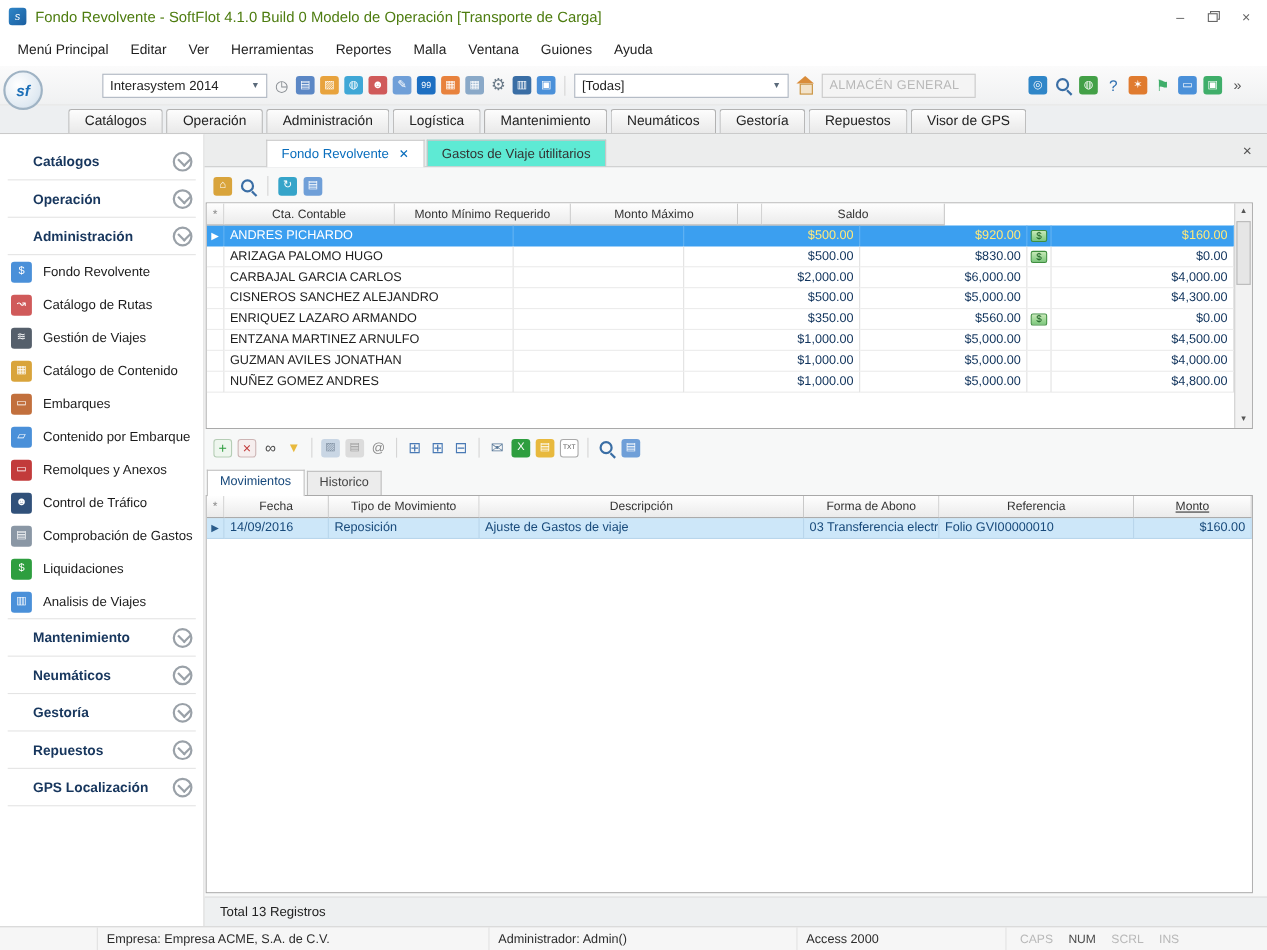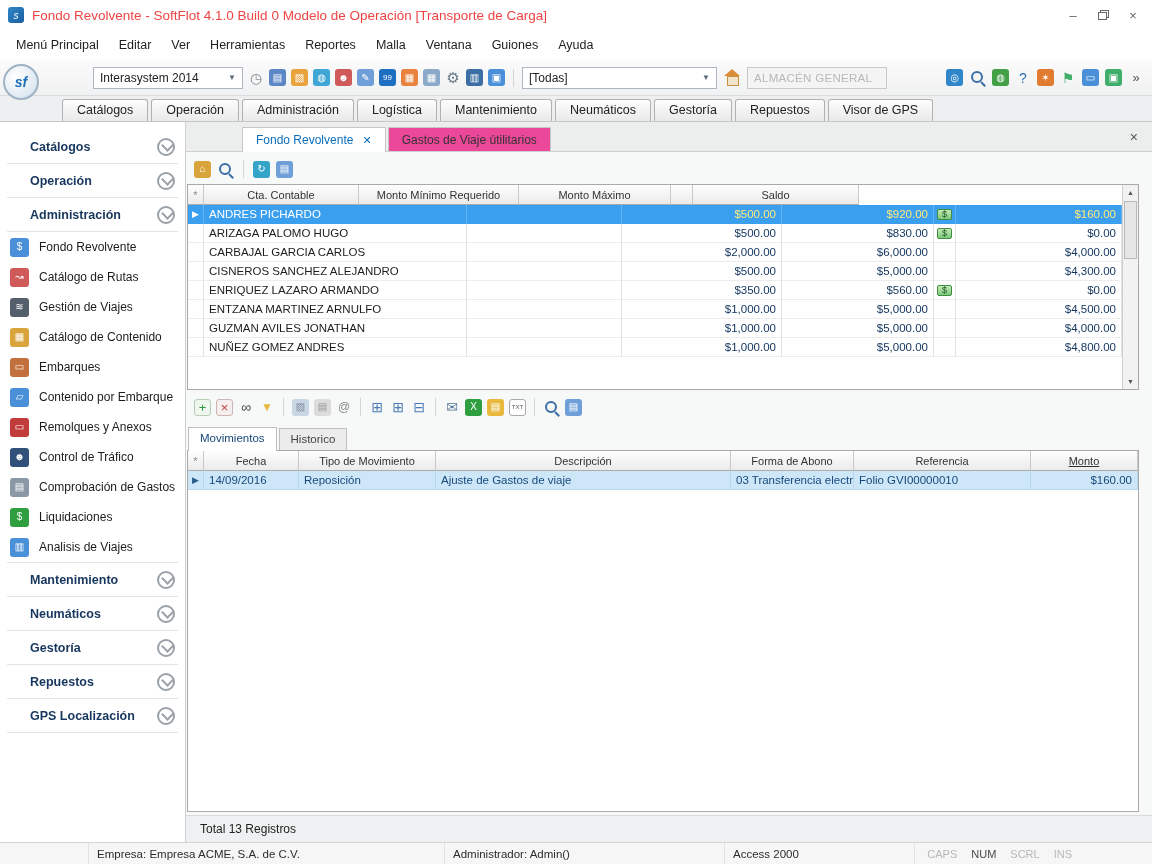--- a/index.html
+++ b/index.html
@@ -4,36 +4,36 @@
 <style>
   html,body{margin:0;padding:0;width:1152px;height:864px;overflow:hidden;
     font-family:"Liberation Sans",sans-serif;background:#fff;-webkit-font-smoothing:antialiased;}
   *{box-sizing:border-box;}
 
   
   .titlebar{position:absolute;top:0;left:0;width:1152px;height:30px;background:#fff;
     display:flex;align-items:center;padding-left:8px;}
   .app-icon{width:16px;height:16px;border-radius:3px;background:linear-gradient(135deg,#2f86c8,#1b5fa0);
     color:#fff;font-size:10px;font-style:italic;display:flex;align-items:center;justify-content:center;margin-right:8px;}
-  .title-text{color:#ef4444;font-size:13.5px;white-space:nowrap;}
+  .title-text{color:#4d7c0f;font-size:13.5px;white-space:nowrap;}
   .win-controls{position:absolute;right:4px;top:0;height:30px;display:flex;align-items:center;}
   .win-btn{width:30px;height:26px;display:flex;align-items:center;justify-content:center;color:#666;font-size:13px;}
   .restore{position:relative;width:11px;height:10px;}
   .restore::before{content:"";position:absolute;right:0;top:0;width:7px;height:6px;border:1px solid #666;}
   .restore::after{content:"";position:absolute;left:0;bottom:0;width:7px;height:6px;border:1px solid #666;background:#fff;}
 
   
   .menubar{position:absolute;top:30px;left:0;width:1152px;height:30px;background:#fff;
     display:flex;align-items:center;padding-left:6px;}
   .menu-item{padding:4px 10px;font-size:12.5px;color:#1e1e1e;cursor:default;}
 
   
   .toolbar{position:absolute;top:60px;left:0;width:1152px;height:36px;
     background:linear-gradient(#fbfbfb,#f0f1f2);border-bottom:1px solid #dcdcdc;
-    display:flex;align-items:center;gap:5px;padding-left:88px;padding-right:8px;}
+    display:flex;align-items:center;gap:5px;padding-left:88px;padding-right:19px;}
   .logo{position:absolute;left:3px;top:64px;width:36px;height:36px;border-radius:50%;z-index:6;
     background:radial-gradient(circle at 35% 35%,#ffffff,#dfe9f2 70%,#b9cbdb);border:2px solid #9fb3c4;
     display:flex;align-items:center;justify-content:center;color:#1d70b8;font-weight:bold;font-style:italic;font-size:14px;}
   .combo{background:#fff;border:1px solid #adb5c0;height:22px;display:flex;align-items:center;
     padding:0 6px;font-size:12px;color:#222;}
   .combo .arrow{margin-left:auto;color:#5a6a7a;font-size:8px;padding-left:6px;}
   .tbox{background:#f4f4f4;border:1px solid #c9c9c9;height:22px;width:140px;display:flex;align-items:center;
     padding:0 6px;font-size:11.5px;color:#b8b8b8;letter-spacing:.3px;}
   .icn{min-width:17px;height:17px;border-radius:3px;display:inline-flex;align-items:center;justify-content:center;
     font-size:10px;color:#fff;line-height:1;padding:0 1px;}
@@ -71,21 +71,21 @@
     color:#fff;font-size:10px;line-height:1;}
   .side-label{font-size:12px;color:#1b1b1b;}
 
   .content{flex:1;position:relative;background:#eef0f1;}
   .page{position:absolute;top:30px;left:0;right:0;bottom:26px;background:#f7f8f8;border-bottom:1px solid #dadada;}
 
   
   .doc-tabs{position:absolute;top:0;left:0;right:0;height:30px;background:#eceded;border-bottom:1px solid #cfcfcf;
     display:flex;align-items:flex-end;padding-left:56px;z-index:3;}
   .dtab{height:24px;display:flex;align-items:center;padding:0 13px;font-size:12px;color:#333;
-    background:#ec4899;border:1px solid #c6c6c6;border-bottom:none;margin-right:2px;cursor:default;}
+    background:#5eead4;border:1px solid #c6c6c6;border-bottom:none;margin-right:2px;cursor:default;}
   .dtab.active{background:#fff;color:#0a6ebd;position:relative;z-index:4;margin-bottom:-1px;height:25px;}
   .dclose{margin-left:9px;color:#0a6ebd;font-size:11px;}
   .strip-close{margin-left:auto;margin-right:14px;align-self:center;color:#555;font-size:14px;cursor:default;}
 
   
   .bar{position:absolute;left:8px;display:flex;align-items:center;gap:6px;z-index:2;}
   #grid-toolbar{top:34px;height:26px;}
   #actions-toolbar{top:272px;height:26px;gap:5px;}
 
   

